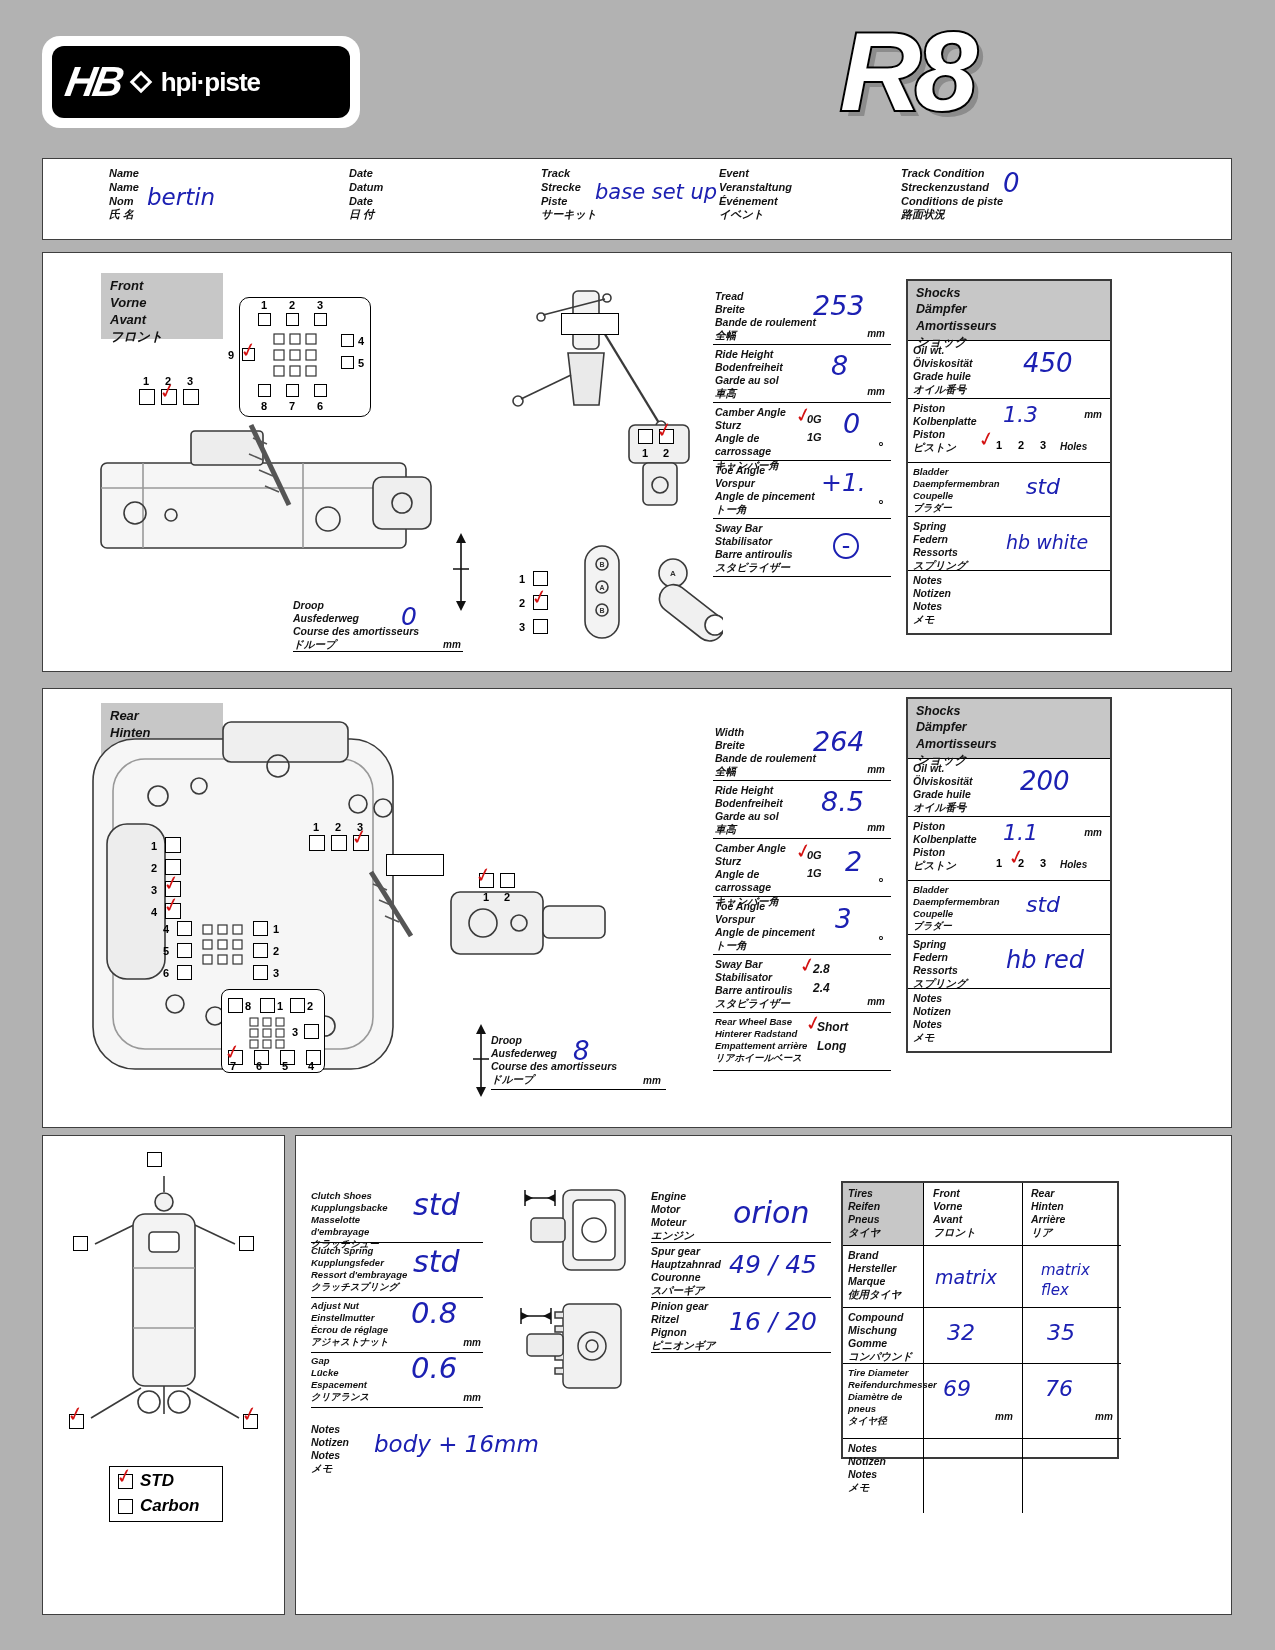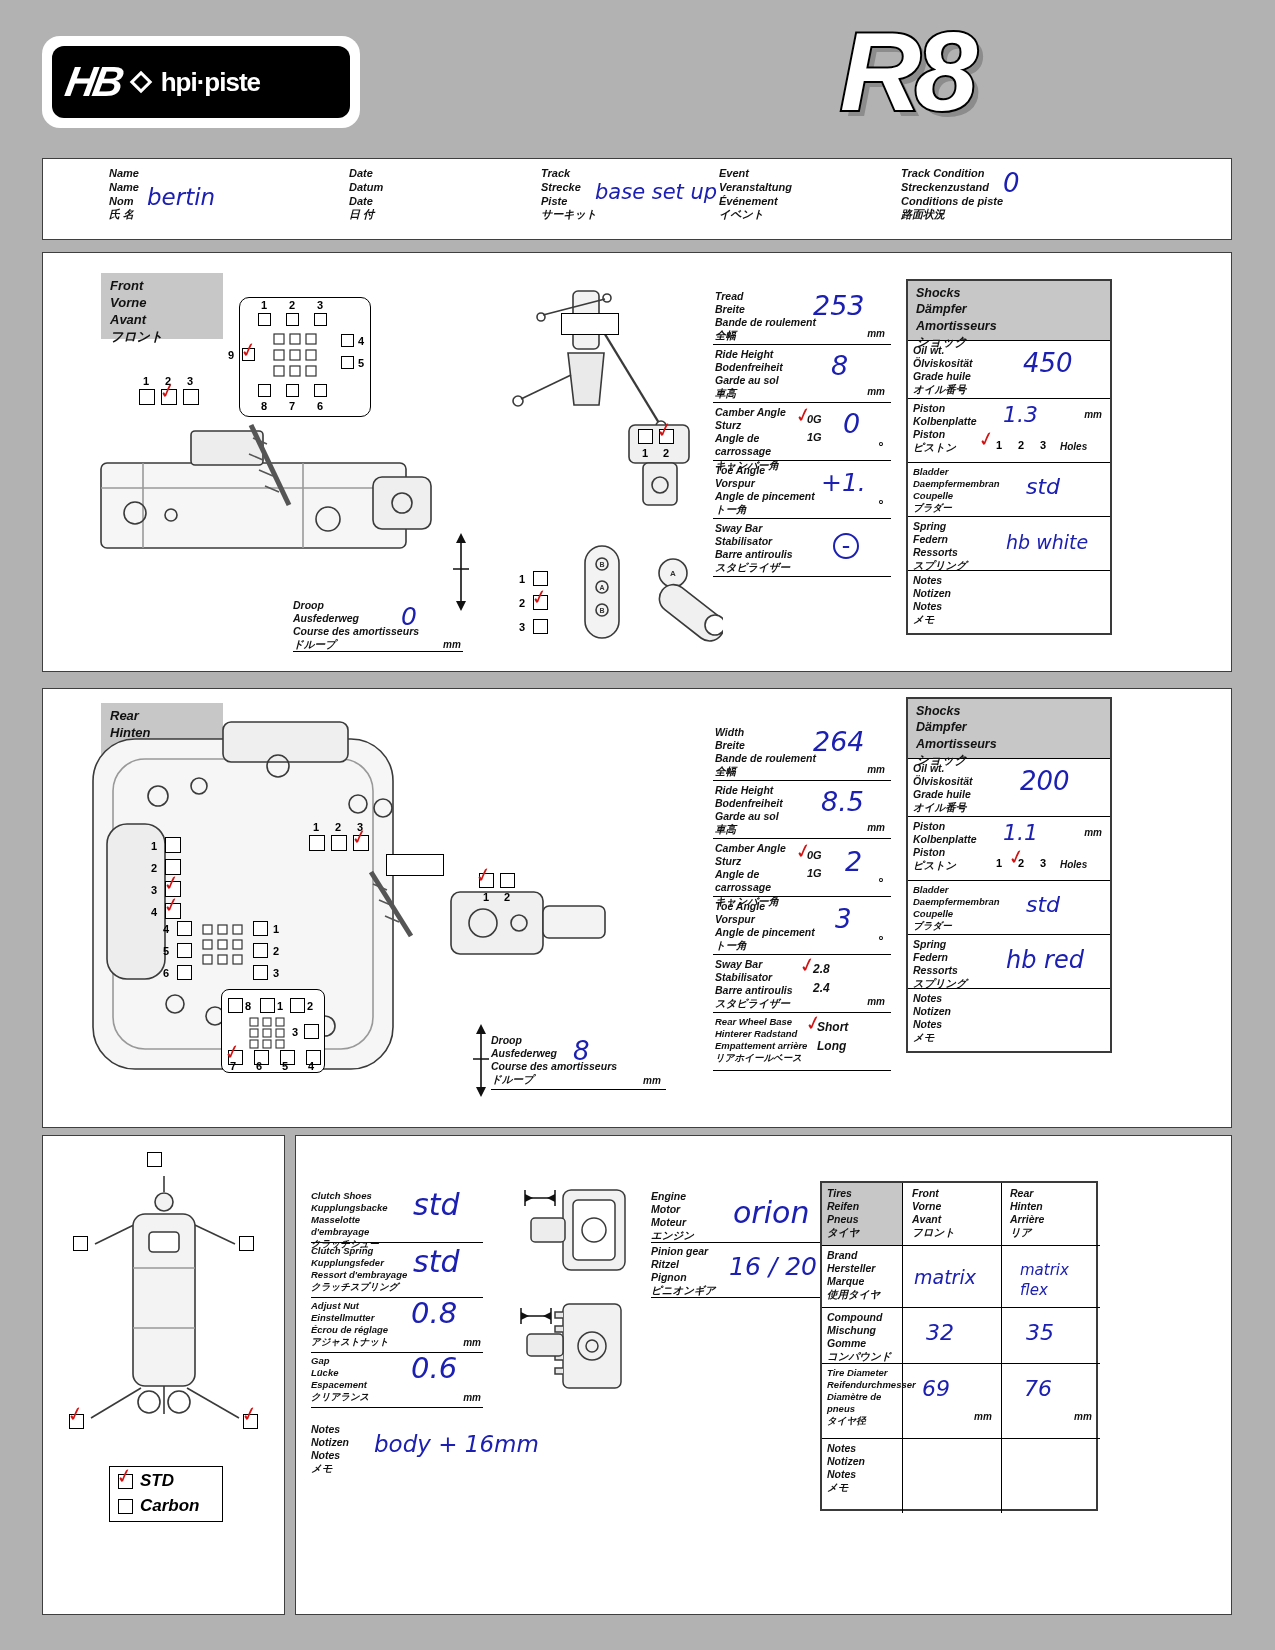--- a/index.html
+++ b/index.html
@@ -594,29 +594,36 @@
 
     <div class="mcol" style="left:355px;top:52px;width:180px">
       <div class="mrow" style="height:55px">
         <span class="lbl" style="left:0;top:2px">Engine
 Motor
 Moteur
 エンジン</span>
         <span class="hand" style="left:82px;top:8px;font-size:30px">orion</span>
       </div>
       <div class="mrow" style="height:55px">
+        <span class="lbl" style="left:0;top:2px">Spur gear
+Hauptzahnrad
+Couronne
+スパーギア</span>
+        <span class="hand" style="left:78px;top:8px;font-size:25px">49 / 45</span>
+      </div>
+      <div class="mrow" style="height:55px">
         <span class="lbl" style="left:0;top:2px">Pinion gear
 Ritzel
 Pignon
 ピニオンギア</span>
         <span class="hand" style="left:78px;top:10px;font-size:25px">16 / 20</span>
       </div>
     </div>
 
-    <div class="shocks" style="left:524px;top:45px;width:278px;height:330px">
+    <div class="shocks" style="left:545px;top:45px;width:278px;height:278px">
       <div class="abs" style="left:0;top:0;width:80px;height:62px;background:#c7c7c7"></div>
       <span class="lbl" style="left:5px;top:4px">Tires
 Reifen
 Pneus
 タイヤ</span>
       <span class="lbl" style="left:90px;top:4px">Front
 Vorne
 Avant
 フロント</span>
       <span class="lbl" style="left:188px;top:4px">Rear

